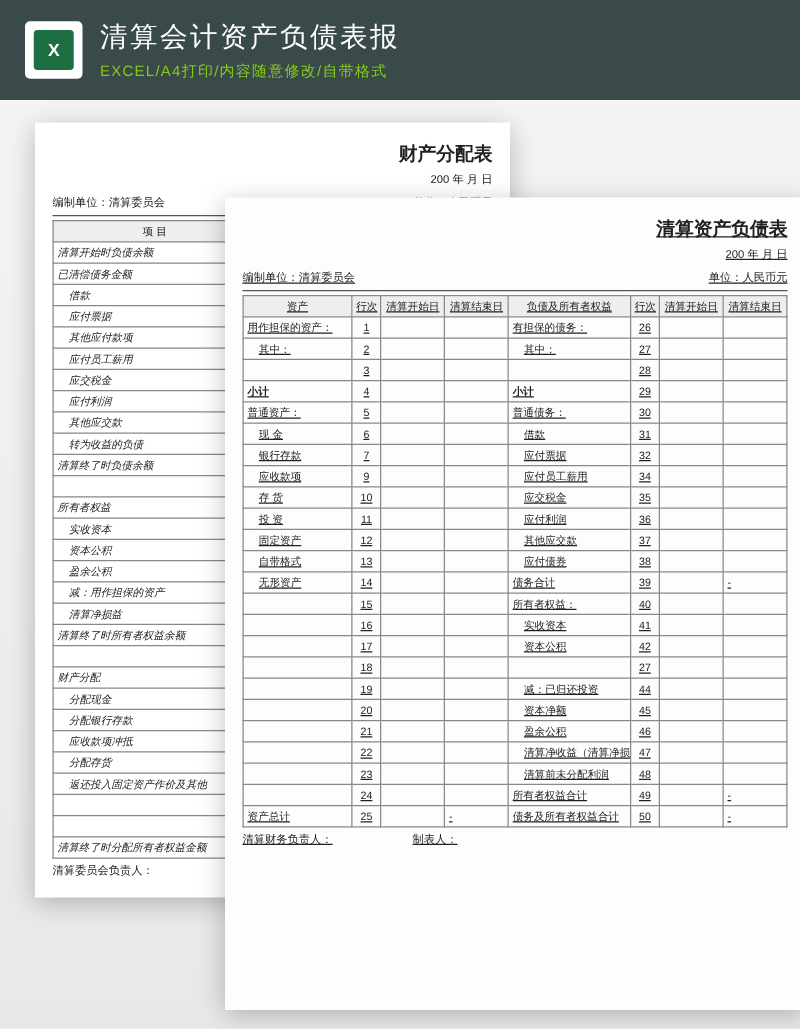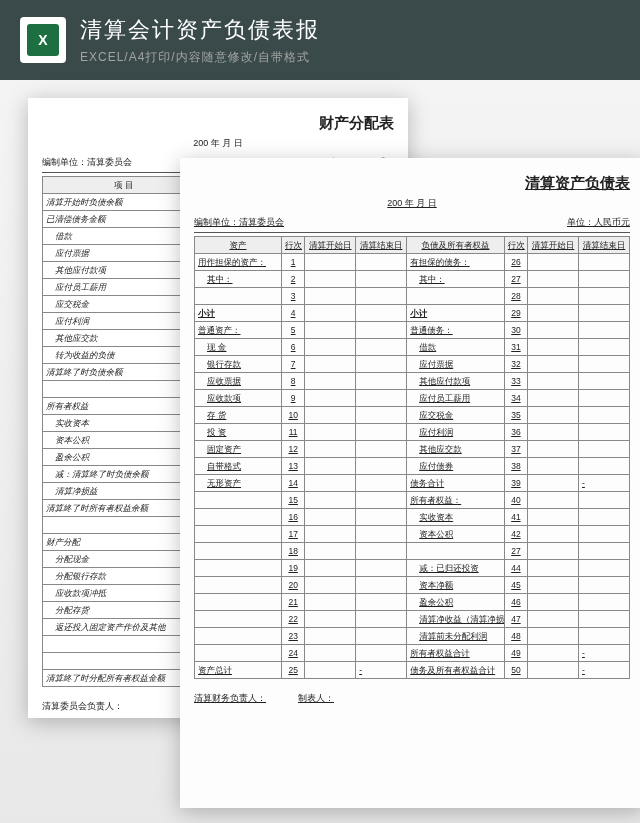--- a/index.html
+++ b/index.html
@@ -27,57 +27,57 @@
     display: flex; align-items: center; justify-content: center;
     position: relative;
   }
   .xl-inner {
     width: 32px; height: 32px; background: #1d6f42;
     border-radius: 3px;
     color: #fff; font-size: 14px; font-weight: bold;
     display:flex;align-items:center;justify-content:center;
   }
   .hdr-text h1 { font-size: 22px; font-weight: 500; letter-spacing: 2px; }
-  .hdr-text p { font-size: 12px; color: #a3a3a3; margin-top: 4px; letter-spacing: 1px;}
+  .hdr-text p { font-size: 12px; color: #84cc16; margin-top: 4px; letter-spacing: 1px;}
   .stage {
     position: absolute;
     top: 90px; left: 0; right: 0; bottom: 0;
   }
   .sheet {
     position: absolute;
     background: #fff;
     box-shadow: 0 4px 20px rgba(0,0,0,0.25);
     font-size: 9px;
     color: #222;
   }
   .sheet1 { left: 28px; top: 8px; width: 380px; height: 620px; padding: 10px 14px; }
   .sheet2 { left: 180px; top: 68px; width: 464px; height: 650px; padding: 10px 14px; background:#fdfdfd;text-decoration:underline;}
   .s-title { text-align:right; font-size: 15px; font-weight: bold; margin: 6px 0 4px; }
-  .s-date { text-align:center; font-size:9px; margin-bottom:6px;}
+  .s-date { text-align:right; font-size:9px; margin-bottom:6px;}
   .s-meta { display:flex; justify-content:space-between; font-size:9px; margin: 4px 0 3px; border-bottom:1px solid #555; padding-bottom:3px;}
   table { width:100%; border-collapse: collapse; table-layout: fixed; }
   th, td {
     border: 1px solid #888;
     padding: 2px 3px;
     font-size: 8.5px;
     height: 16px;
     line-height: 12px;
     overflow: hidden;
     white-space: nowrap;
   }
   th { background:#eee; font-weight: normal; text-align:center;}
   .sheet1 table td:first-child { width: 140px; font-style: italic; }
   .sheet1 table td:nth-child(2){ width:26px; text-align:center;}
   .sheet2 .col-asset { width: 82px; }
   .sheet2 .col-line  { width: 22px; text-align:center;}
   .sheet2 .col-amt   { width: 48px; }
   .sheet2 .col-liab  { width: 92px; }
   .indent { padding-left: 12px !important; }
   .bold { font-weight: bold; }
-  .foot { font-size:9px; margin-top:13px; display:flex; gap:32px;}
+  .foot { font-size:9px; margin-top:3px; display:flex; gap:64px;}
 </style>
 </head>
 <body>
 
 <div class="header">
   <div class="xl-icon">
     <div class="xl-inner">X</div>
   </div>
   <div class="hdr-text">
     <h1>清算会计资产负债表报</h1>
@@ -177,21 +177,21 @@
             <td class="indent">资本公积</td>
             <td style="text-align: center;">15</td>
             <td></td>
           </tr>
           <tr>
             <td class="indent">盈余公积</td>
             <td style="text-align: center;">16</td>
             <td></td>
           </tr>
           <tr>
-            <td class="indent">减：清算终了时负债余额</td>
+            <td class="indent">减：用作担保的资产</td>
             <td style="text-align: center;">17</td>
             <td></td>
           </tr>
           <tr>
             <td class="indent">清算净损益</td>
             <td style="text-align: center;">18</td>
             <td></td>
           </tr>
           <tr>
             <td>清算终了时所有者权益余额</td>
@@ -340,30 +340,20 @@
             <td class="col-asset indent">银行存款</td>
             <td class="col-line">7</td>
             <td class="col-amt"></td>
             <td class="col-amt"></td>
             <td class="col-liab indent">应付票据</td>
             <td class="col-line">32</td>
             <td class="col-amt"></td>
             <td class="col-amt"></td>
           </tr>
           <tr>
-            <td class="col-asset indent">应收票据</td>
-            <td class="col-line">8</td>
-            <td class="col-amt"></td>
-            <td class="col-amt"></td>
-            <td class="col-liab indent">其他应付款项</td>
-            <td class="col-line">33</td>
-            <td class="col-amt"></td>
-            <td class="col-amt"></td>
-          </tr>
-          <tr>
             <td class="col-asset indent">应收款项</td>
             <td class="col-line">9</td>
             <td class="col-amt"></td>
             <td class="col-amt"></td>
             <td class="col-liab indent">应付员工薪用</td>
             <td class="col-line">34</td>
             <td class="col-amt"></td>
             <td class="col-amt"></td>
           </tr>
           <tr>

